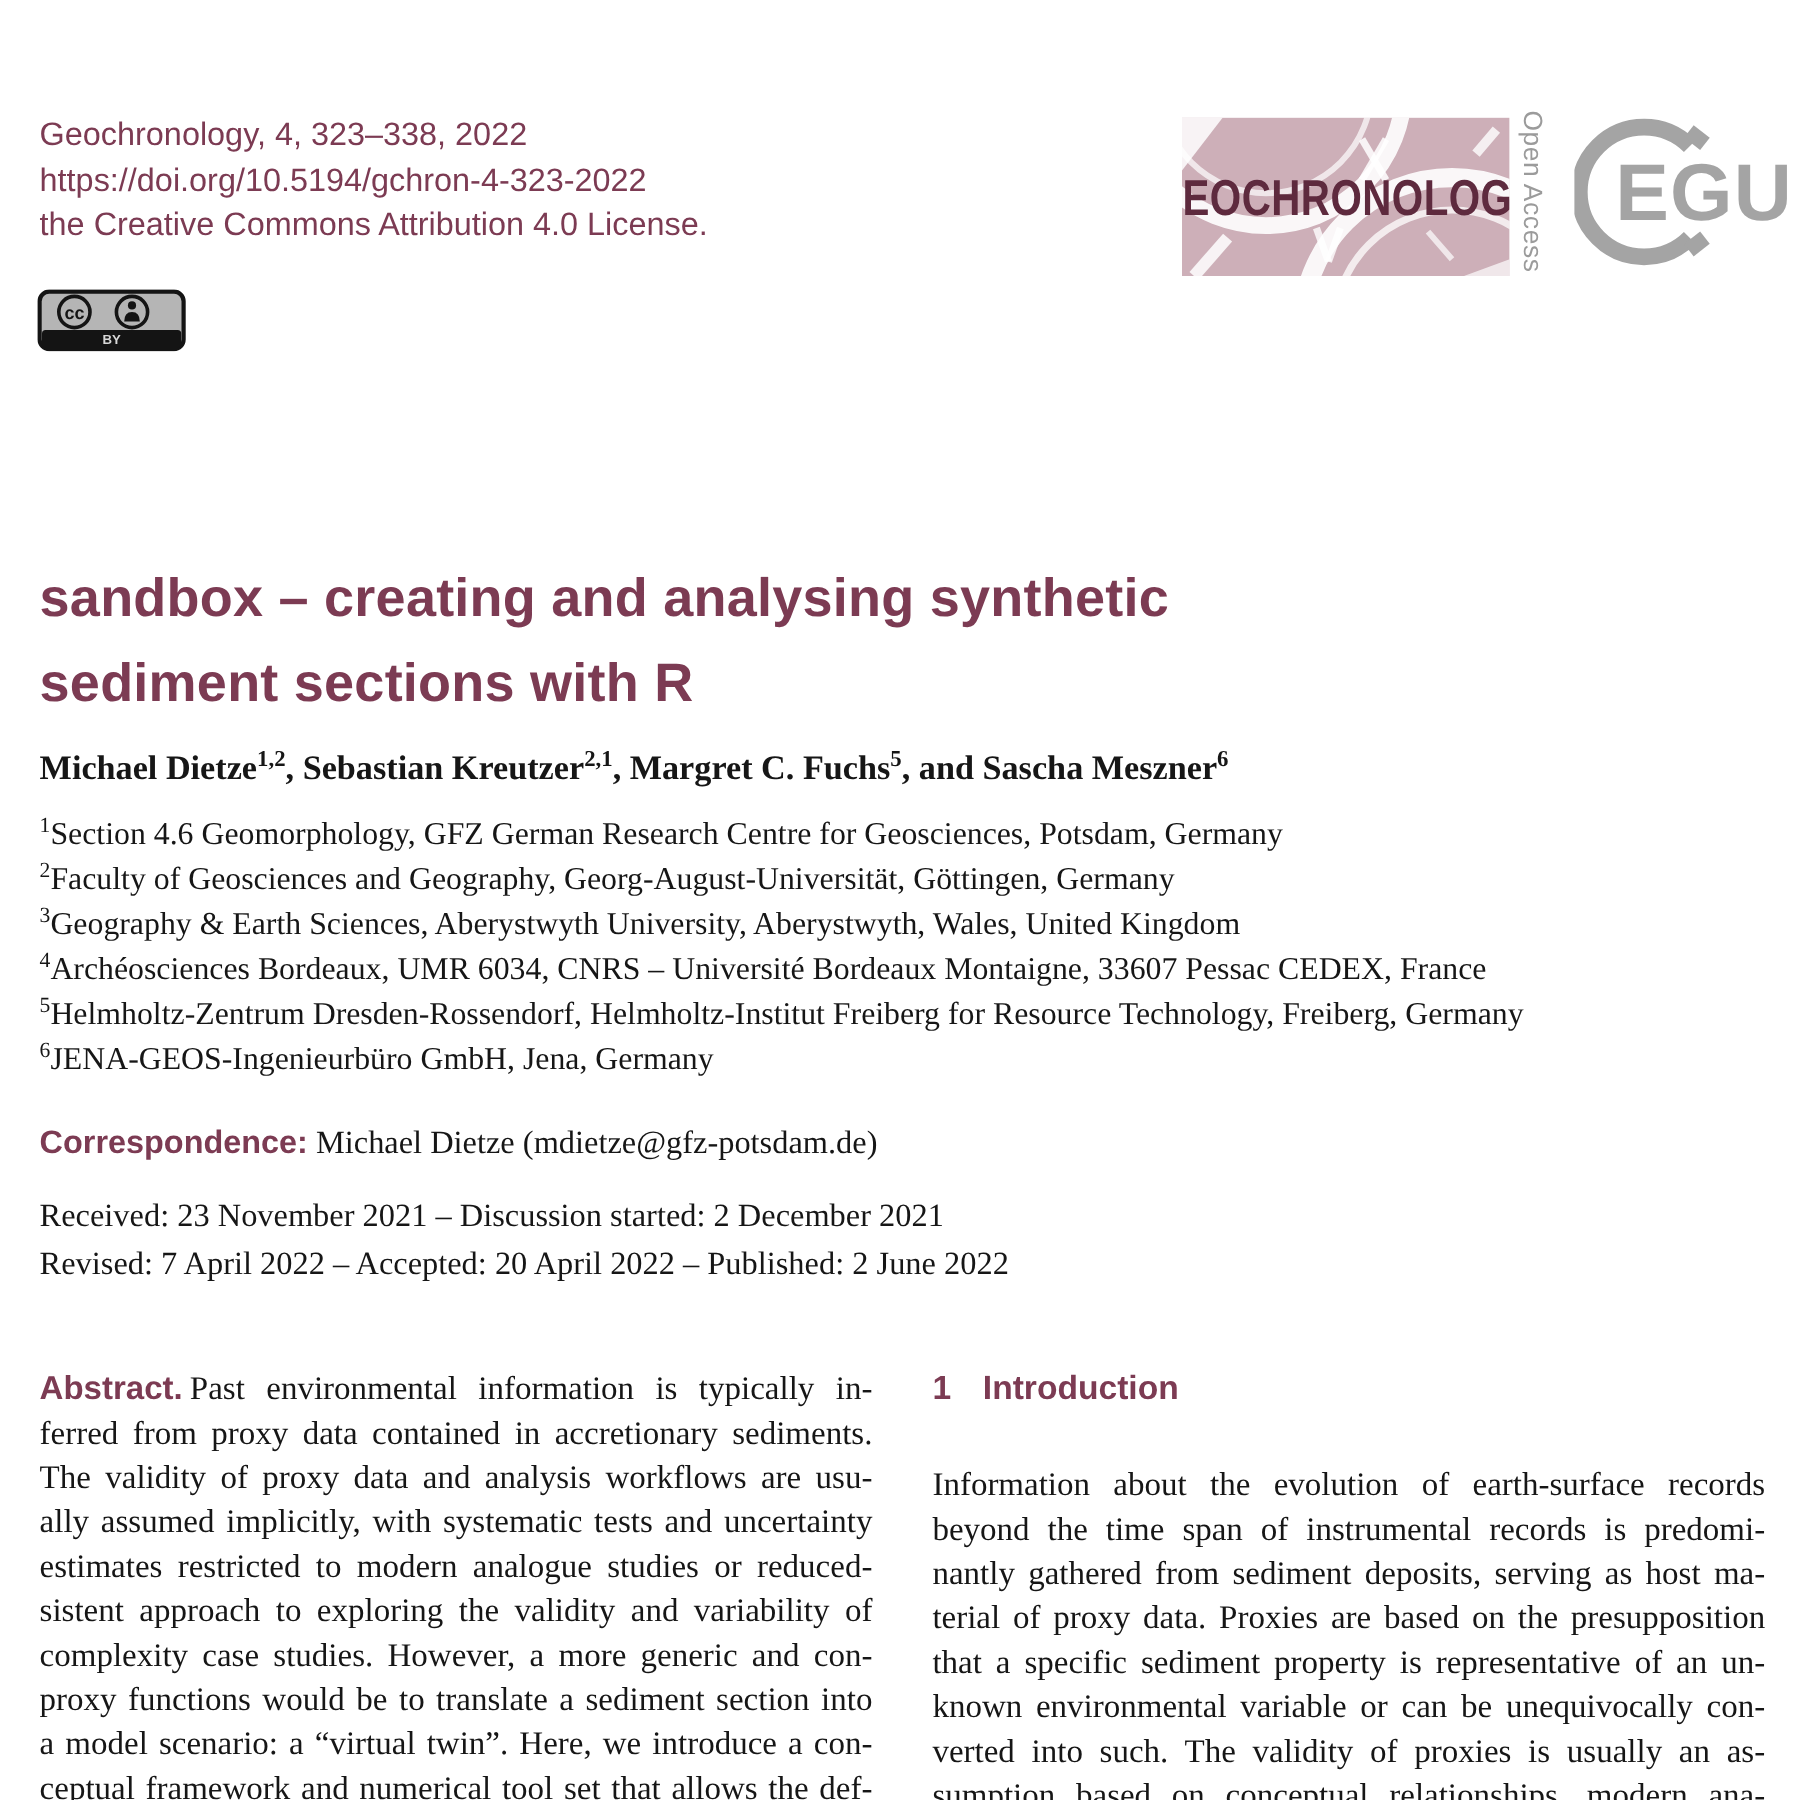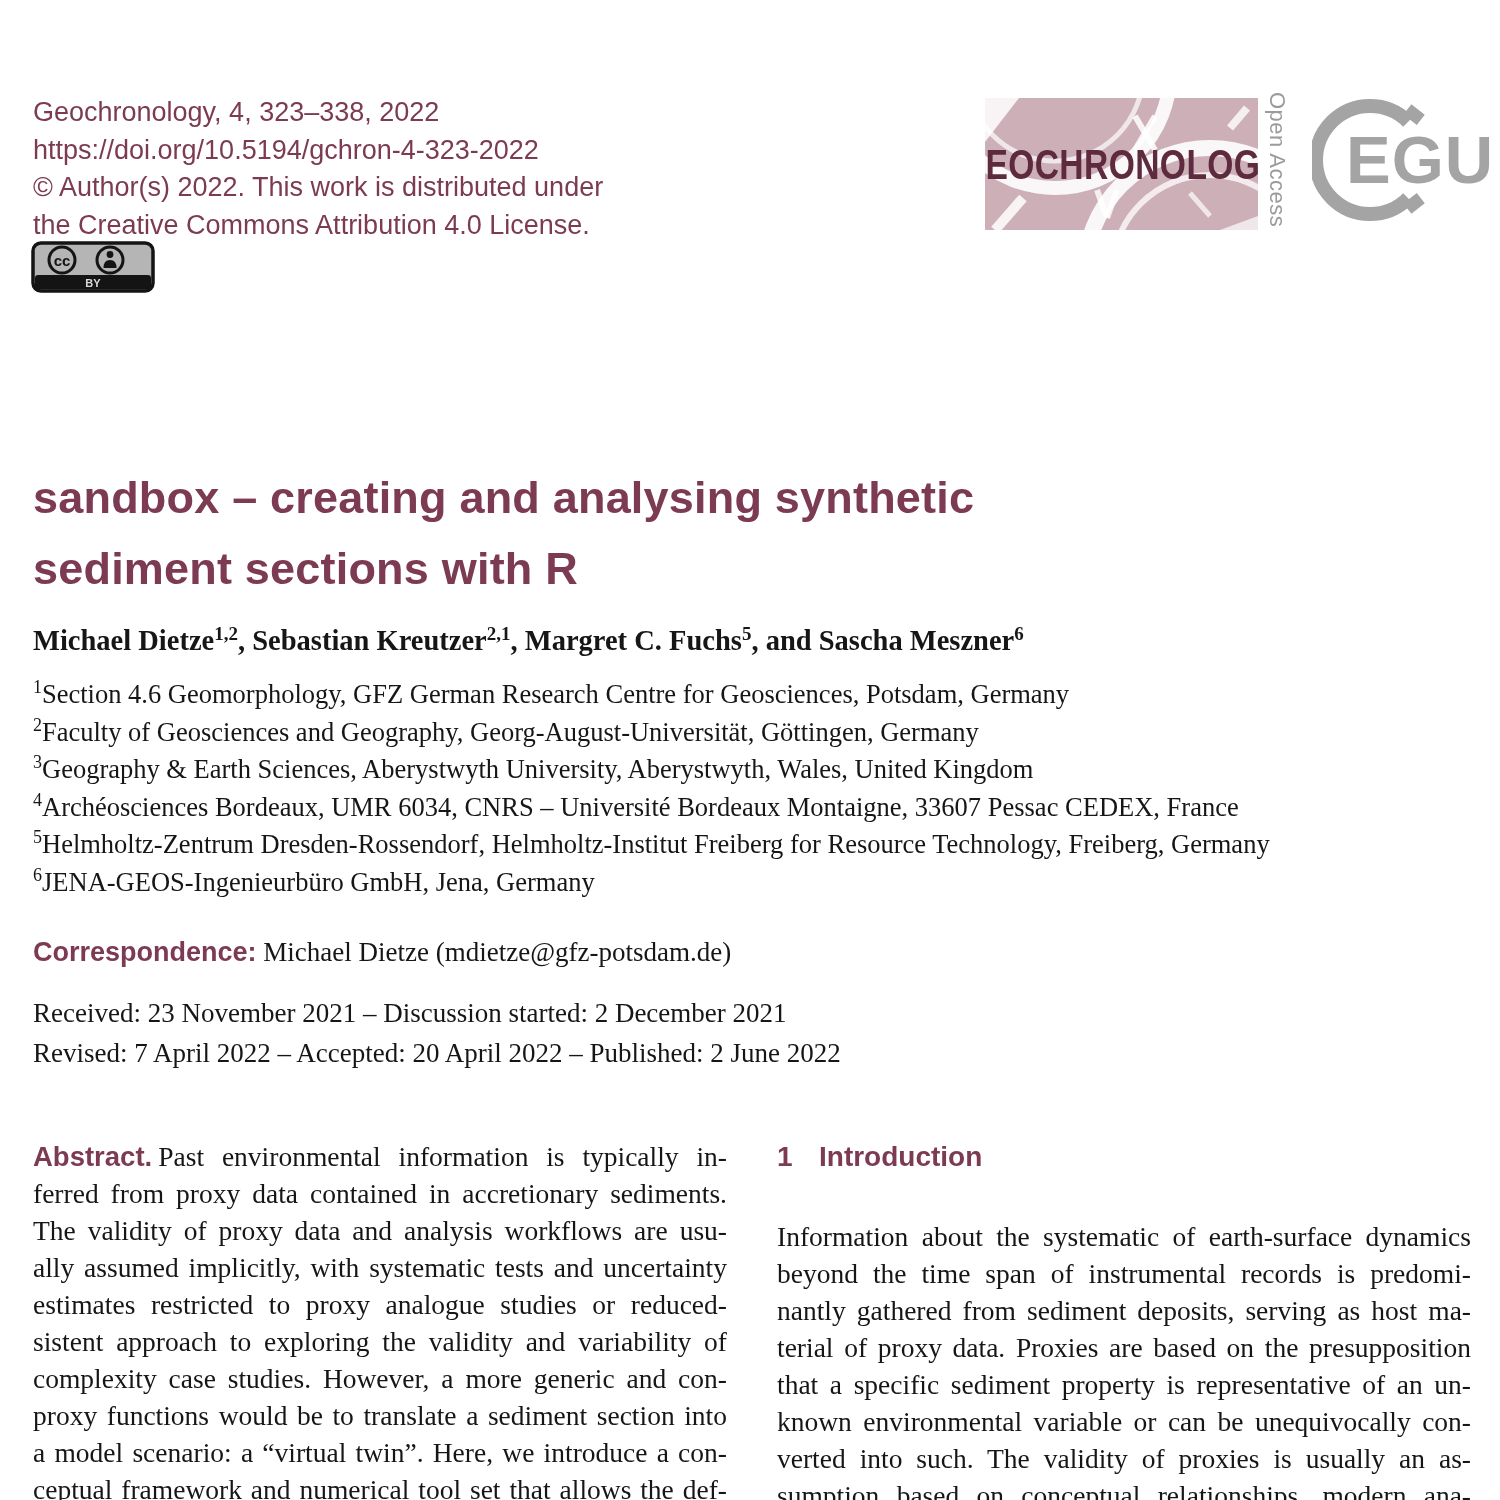--- a/index.html
+++ b/index.html
@@ -59,21 +59,20 @@
   .intro-body { margin-top:43px; }
 
   svg text { font-family:"Liberation Sans", sans-serif; }
 </style>
 </head>
 <body>
 
 <div class="abs jmeta">
     <div class="jline">Geochronology, 4, 323–338, 2022</div>
     <div class="jline">https://doi.org/10.5194/gchron-4-323-2022</div>
-    <div class="jline">© Author(s) 2022. This work is distributed under</div>
     <div class="jline">the Creative Commons Attribution 4.0 License.</div>
   </div>
 
 <div class="abs cc-badge">
   <svg width="124" height="52" viewBox="0 0 124 52">
     <rect x="2" y="2" width="120" height="48" rx="8" fill="#b5b5b5" stroke="#141414" stroke-width="3.5"></rect>
     <rect x="4" y="34" width="116" height="14.5" rx="3" fill="#141414"></rect>
     <g>
       <circle cx="31" cy="19" r="13" fill="#b5b5b5" stroke="#141414" stroke-width="3"></circle>
       <text x="31" y="24.5" text-anchor="middle" font-size="15" font-weight="bold" fill="#141414">cc</text>
@@ -148,35 +147,35 @@
   </div>
 
 <div class="abs col col-left">
   <div class="tline">
     <span class="lead">Abstract.</span><span>Past environmental information is typically in-</span>
   </div>
   <div>
       <div class="tline">ferred from proxy data contained in accretionary sediments.</div>
       <div class="tline">The validity of proxy data and analysis workflows are usu-</div>
       <div class="tline">ally assumed implicitly, with systematic tests and uncertainty</div>
-      <div class="tline">estimates restricted to proxy analogue studies or reduced-</div>
+      <div class="tline">estimates restricted to modern analogue studies or reduced-</div>
       <div class="tline">sistent approach to exploring the validity and variability of</div>
       <div class="tline">complexity case studies. However, a more generic and con-</div>
       <div class="tline">proxy functions would be to translate a sediment section into</div>
       <div class="tline">a model scenario: a “virtual twin”. Here, we introduce a con-</div>
       <div class="tline">ceptual framework and numerical tool set that allows the def-</div>
     </div>
 </div>
 
 <div class="abs col col-right">
   <div class="sec-head">
     <span class="num">1</span><span>Introduction</span>
   </div>
   <div class="intro-body">
-      <div class="tline">Information about the systematic of earth-surface dynamics</div>
+      <div class="tline">Information about the evolution of earth-surface records</div>
       <div class="tline">beyond the time span of instrumental records is predomi-</div>
       <div class="tline">nantly gathered from sediment deposits, serving as host ma-</div>
       <div class="tline">terial of proxy data. Proxies are based on the presupposition</div>
       <div class="tline">that a specific sediment property is representative of an un-</div>
       <div class="tline">known environmental variable or can be unequivocally con-</div>
       <div class="tline">verted into such. The validity of proxies is usually an as-</div>
       <div class="tline">sumption based on conceptual relationships, modern ana-</div>
     </div>
 </div>
 

